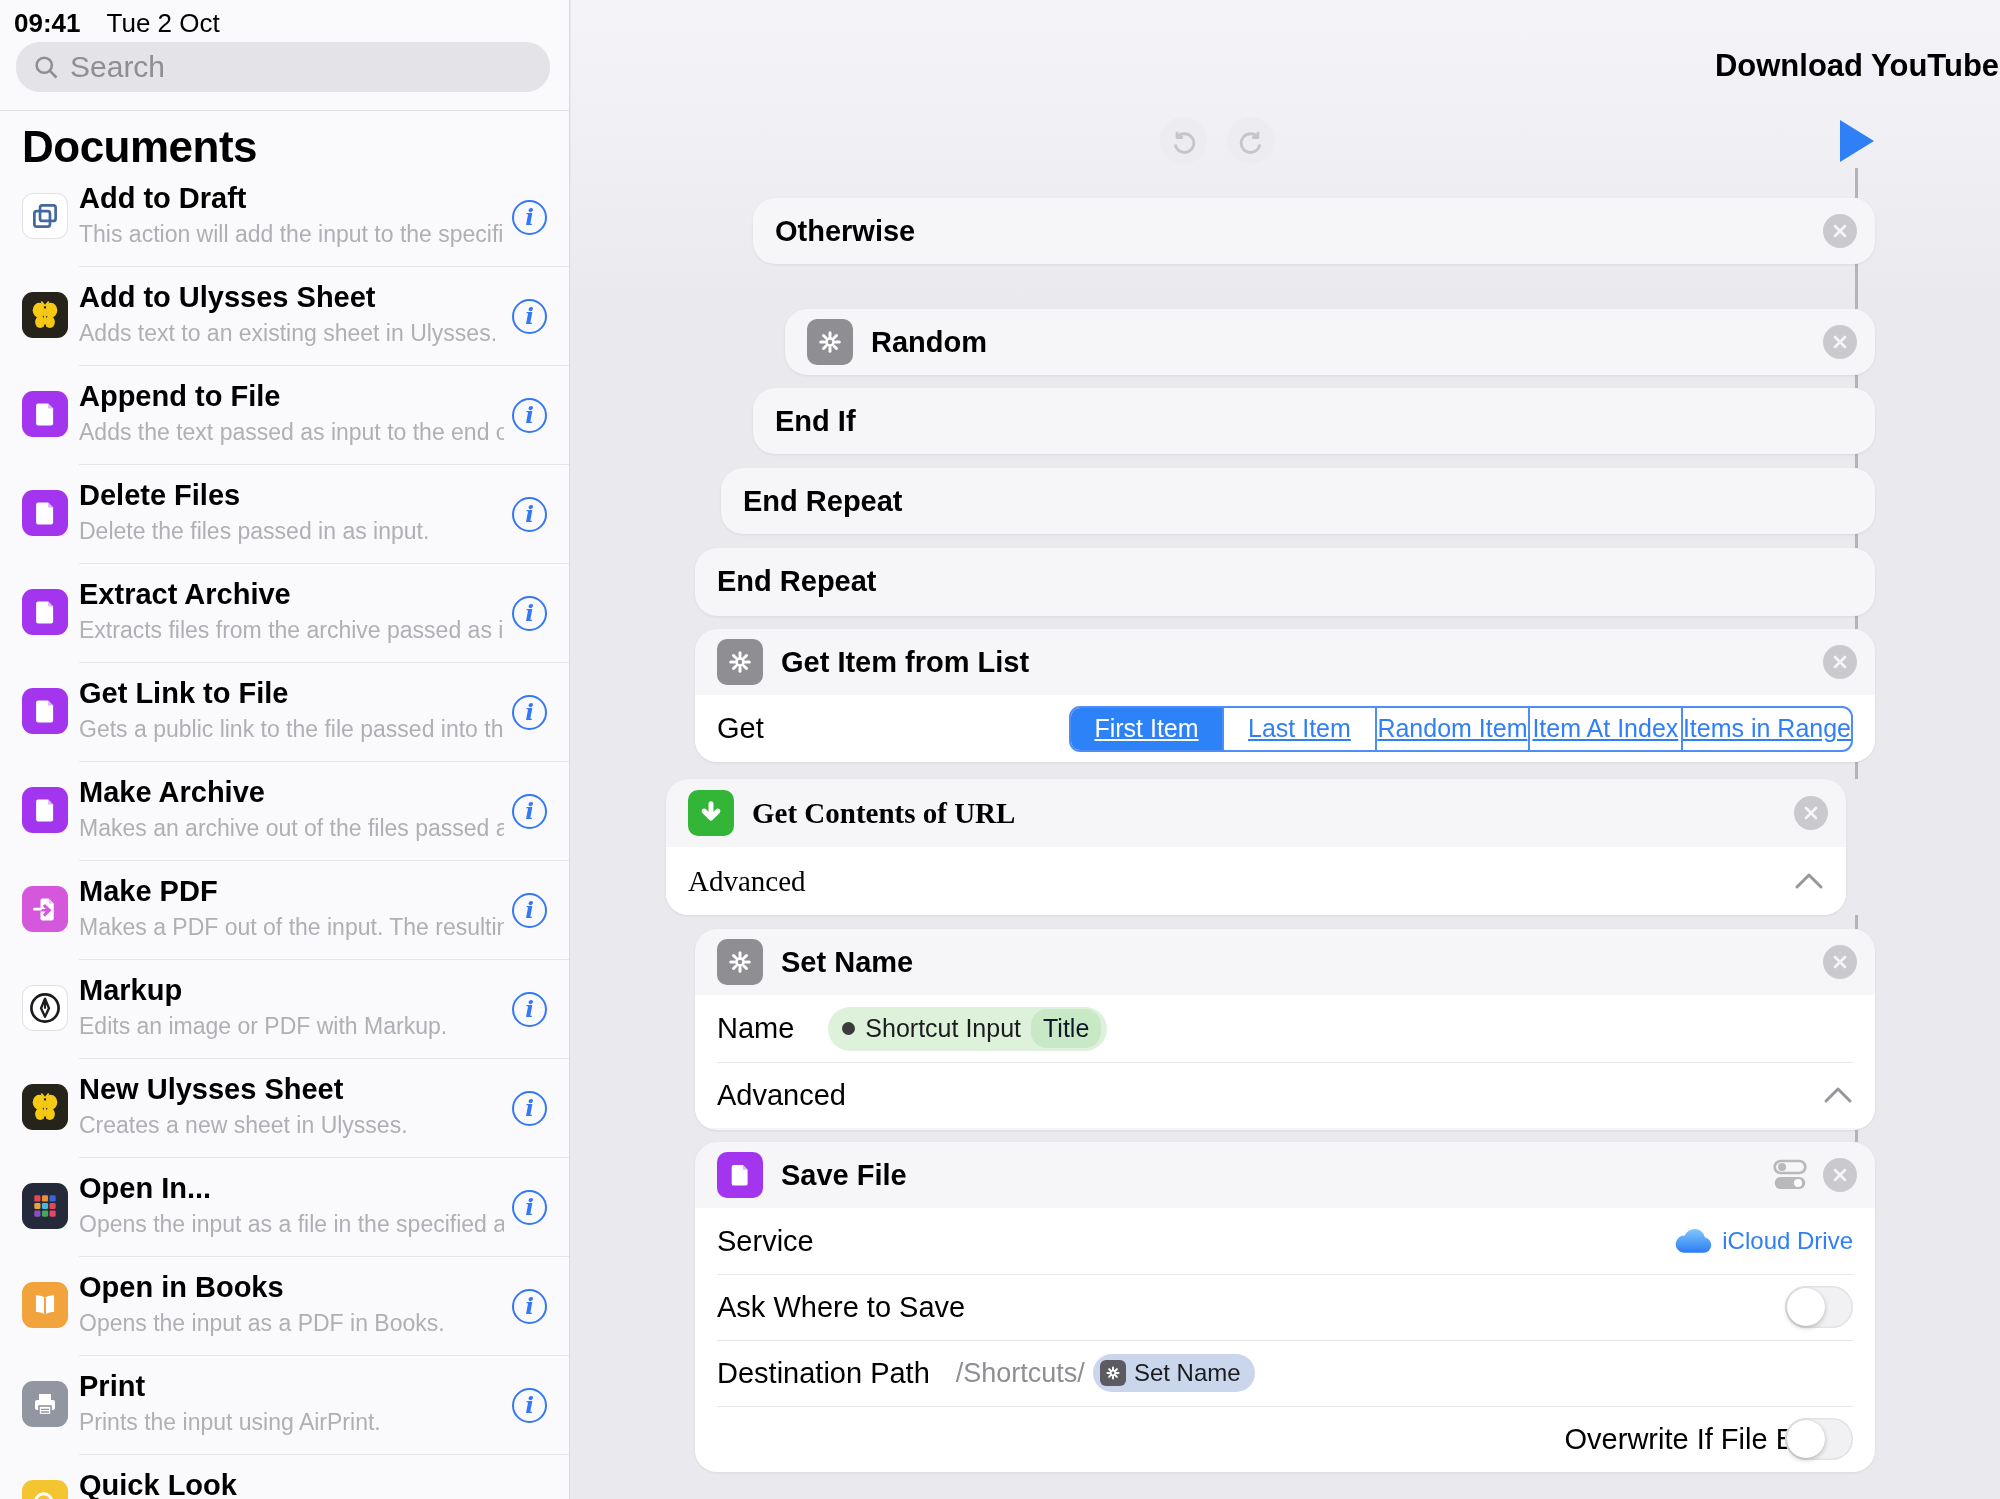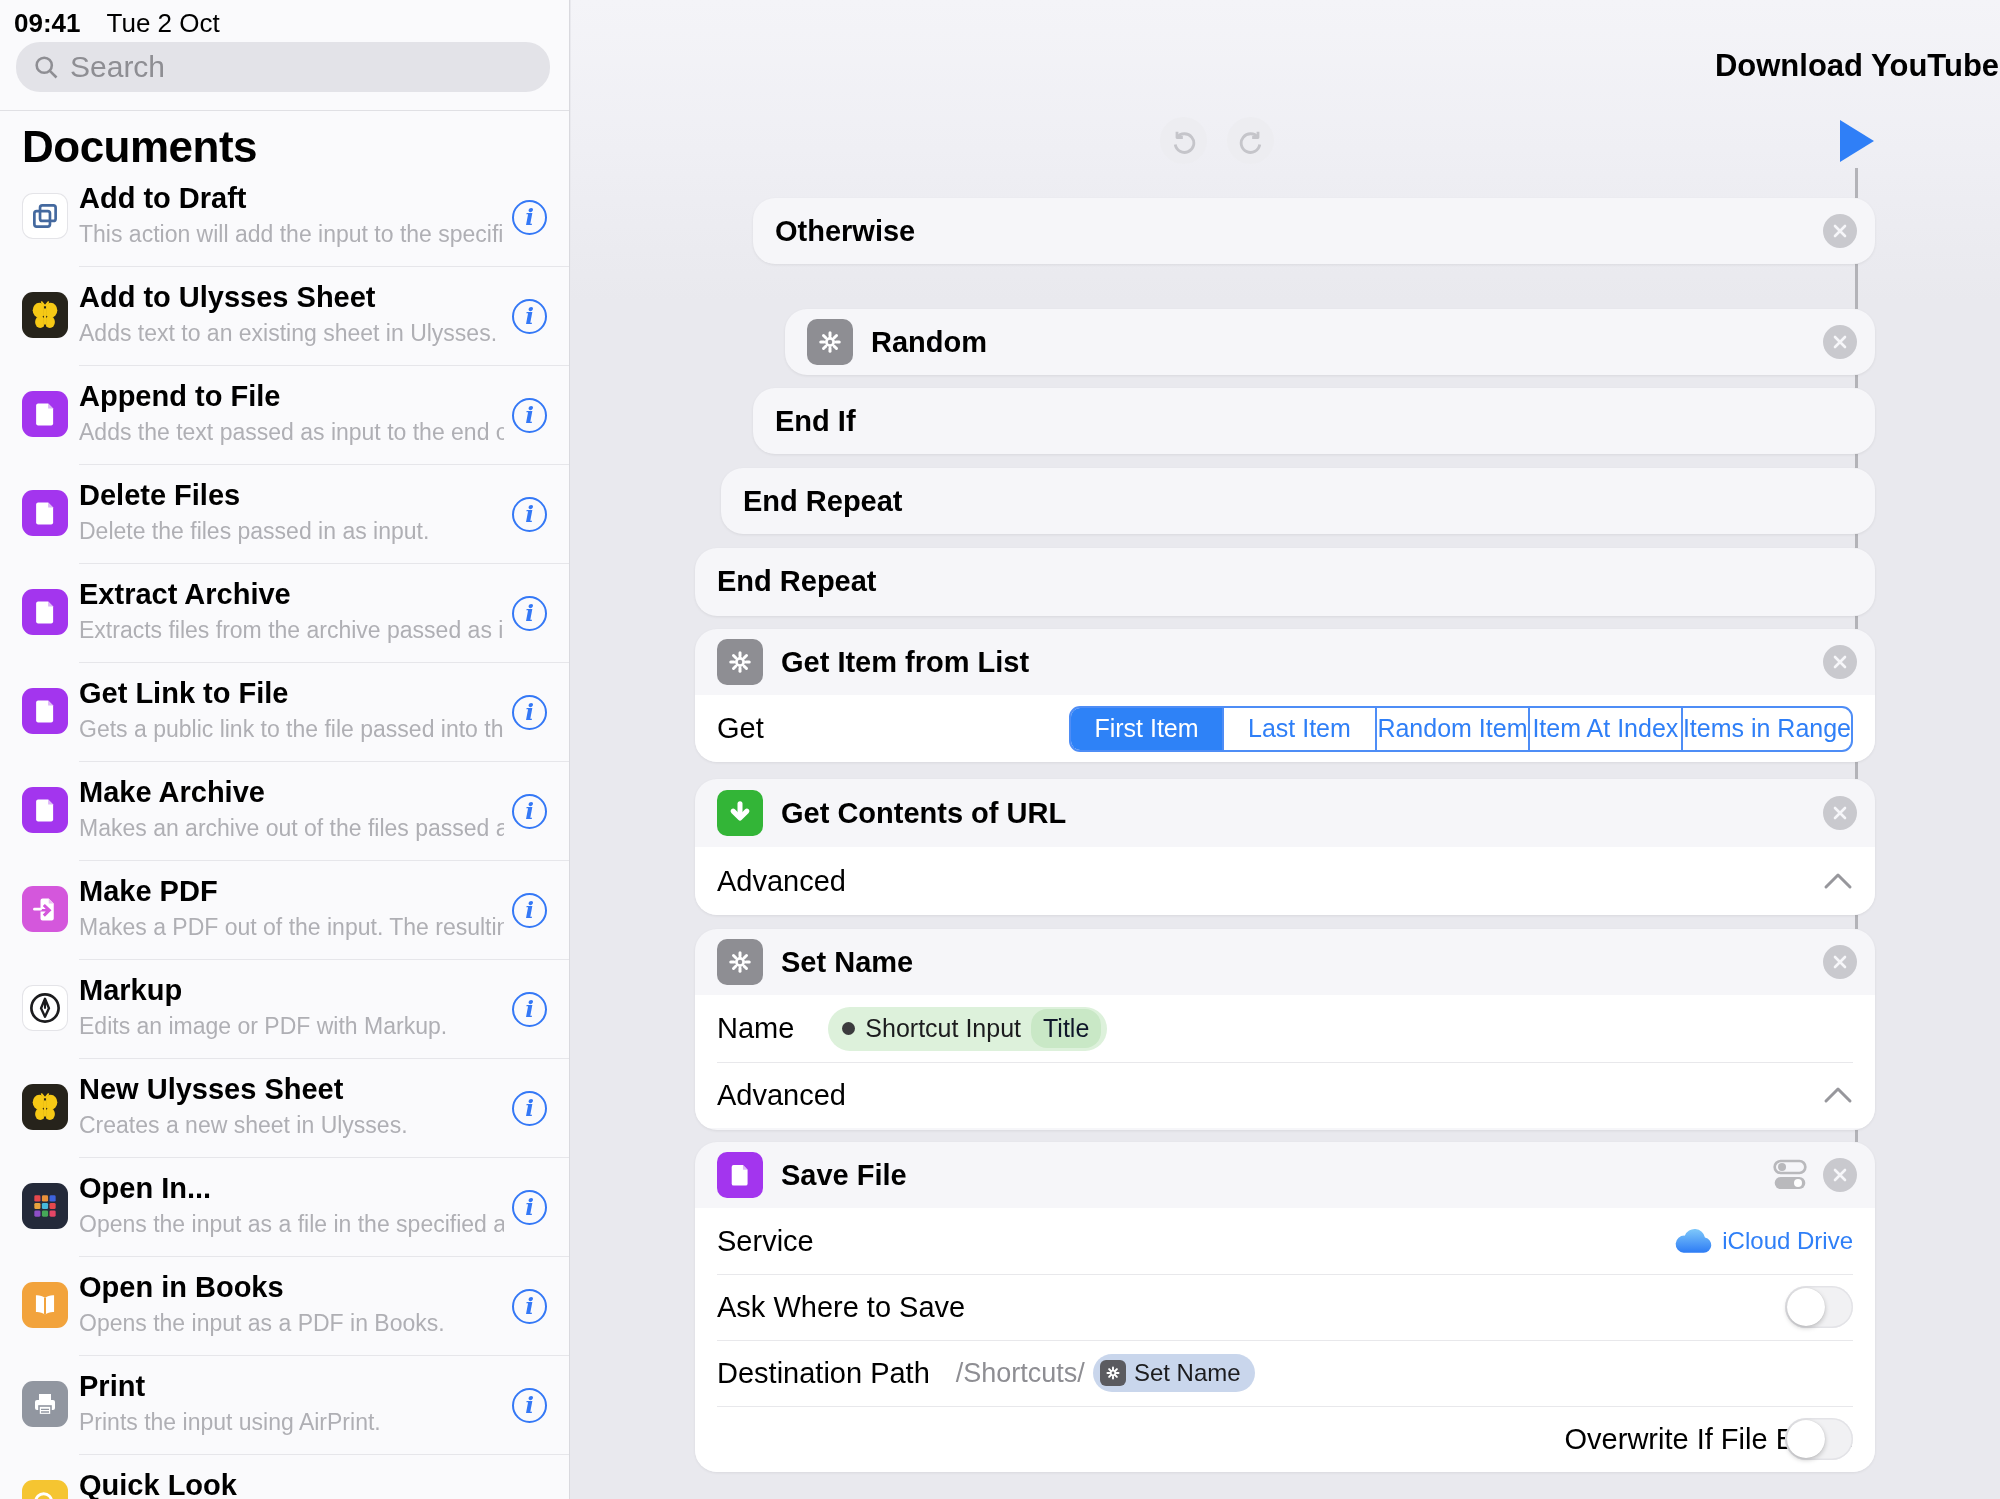--- a/index.html
+++ b/index.html
@@ -55,21 +55,21 @@
   .hdr-toggles { position:absolute; right:66px; top:50%; transform:translateY(-50%); width:38px; height:32px; opacity:.85; }
   .wrow { position:relative; background:#FFFFFF; display:flex; align-items:center; padding:0 22px; }
   .wrow .sep { position:absolute; left:22px; right:22px; top:0; height:1px; background:#E8E8EB; }
   .row-label { font-size:29px; color:#000; }
   .chev { position:absolute; right:22px; top:50%; transform:translateY(-50%); width:30px; height:18px; }
 
   
   .segctl { position:absolute; right:22px; top:50%; transform:translateY(-50%); width:784px; height:46px;
     display:flex; border:2px solid #4E8DF6; border-radius:11px; overflow:hidden; background:#fff; }
   .seg { flex:1 1 0; display:flex; align-items:center; justify-content:center; font-size:25px; color:#2F7FF7;
-    border-left:2px solid #4E8DF6; white-space:nowrap; }
+    border-left:2px solid #4E8DF6; white-space:nowrap;text-decoration:underline; }
   .seg:first-child { border-left:none; }
   .seg.sel { background:#2E82F7; color:#fff; }
 
   
   .green-token { display:flex; align-items:center; height:44px; background:#DDF1DB; border-radius:22px;
     padding:0 6px 0 14px; margin-left:34px; }
   .green-token .dot { width:13px; height:13px; border-radius:50%; background:#3B3B3D; margin-right:10px; }
   .green-token .vt { font-size:25px; color:#1C1C1E; }
   .green-token .prop { background:#C9E8C6; border-radius:16px; padding:5px 12px; margin-left:10px; font-size:25px; color:#0f172a; }
   .path-prefix { font-size:27px; color:#8E8E93; margin-left:26px; }
@@ -336,21 +336,21 @@
     <div class="segctl">
       <span class="seg sel">First Item</span>
       <span class="seg">Last Item</span>
       <span class="seg">Random Item</span>
       <span class="seg">Item At Index</span>
       <span class="seg">Items in Range</span>
     </div>
   </div>
 </div>
 
-<div class="card" style="left:695px;top:779px;width:1180px;height:136px;">
+<div class="card" style="left:666px;top:779px;width:1180px;height:136px;font-family:Liberation Serif, serif;">
   <div class="card-header" style="height:68px;">
     <span class="action-icon" style="background:#33B537;">
       <svg width="30" height="30" viewBox="0 0 24 24" fill="none" stroke="#FFF" stroke-width="4" stroke-linecap="round" stroke-linejoin="round">
           <line x1="12" y1="4.5" x2="12" y2="14"></line>
           <path d="M6.5 10.5L12 16l5.5-5.5"></path>
         </svg>
     </span>
     <span class="hdr-title">Get Contents of URL</span>
     <span class="x-btn">
         <svg width="16" height="16" viewBox="0 0 16 16">

